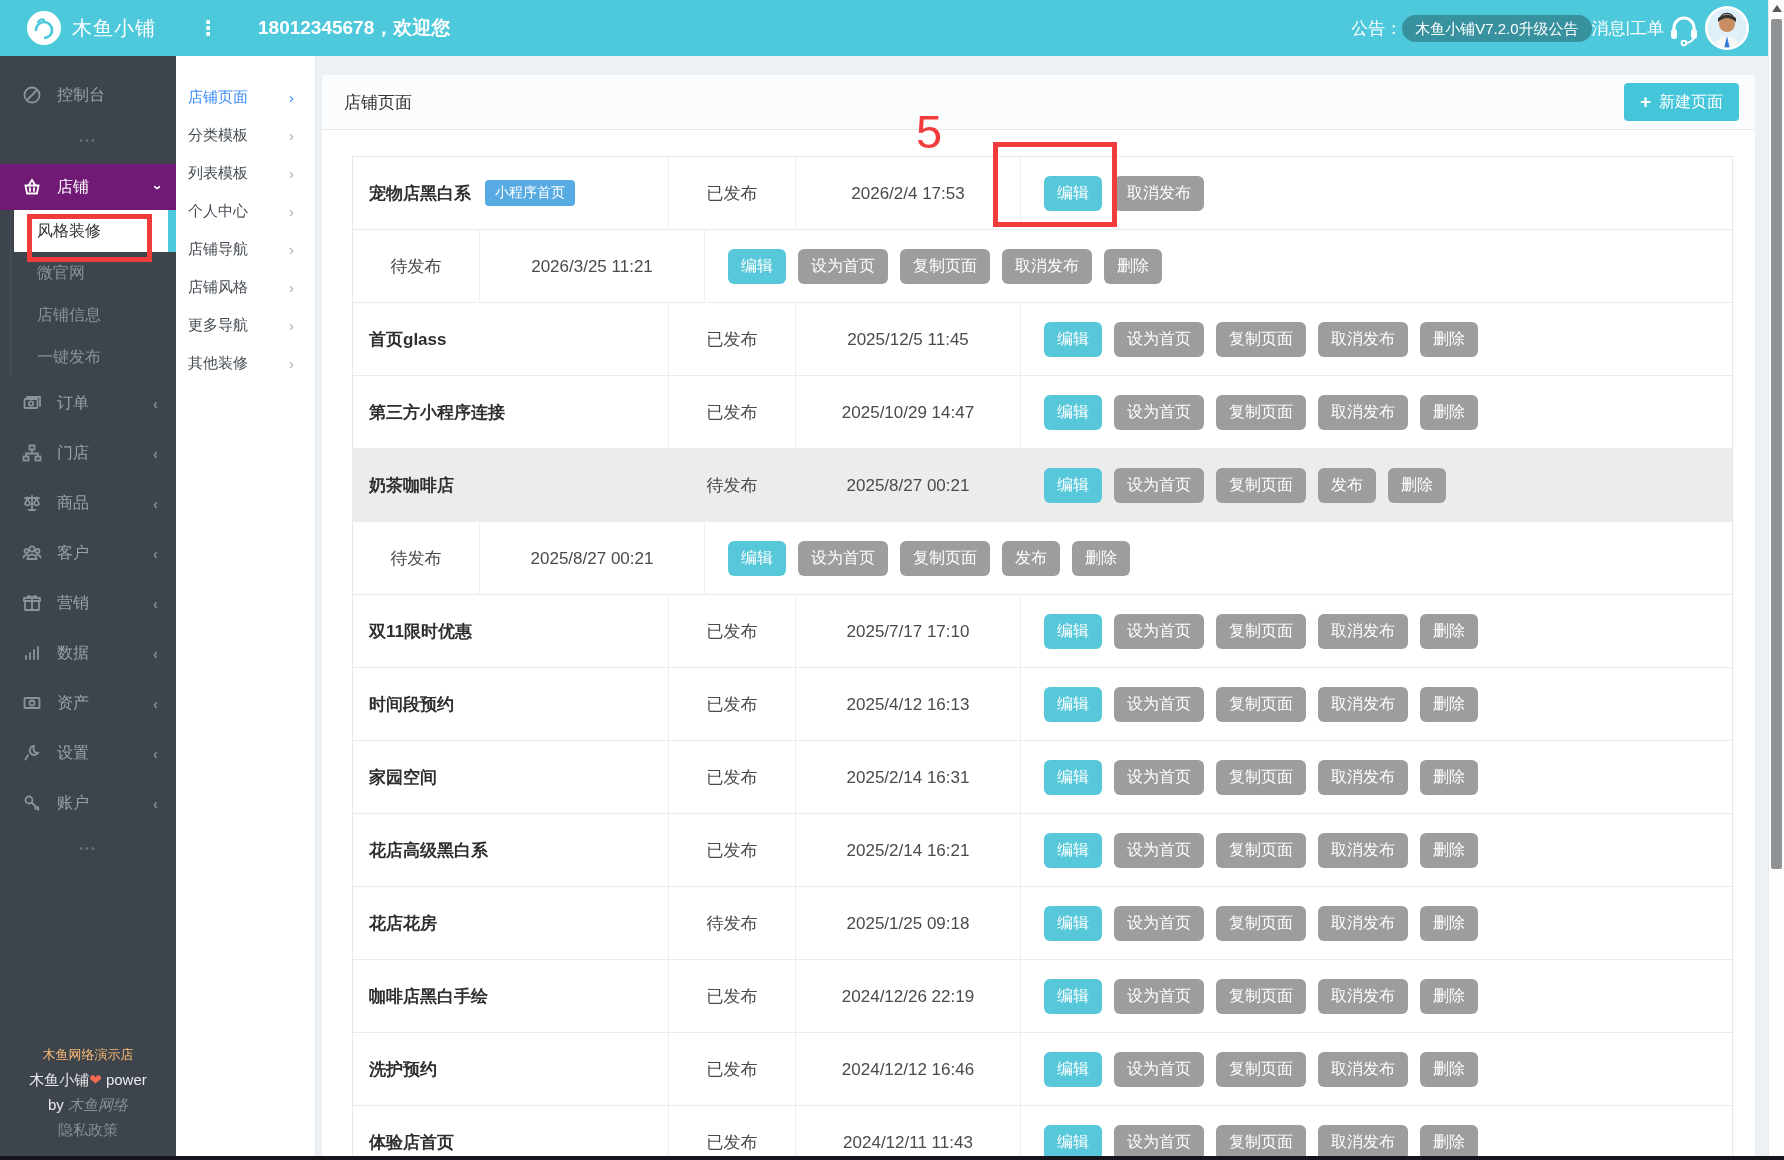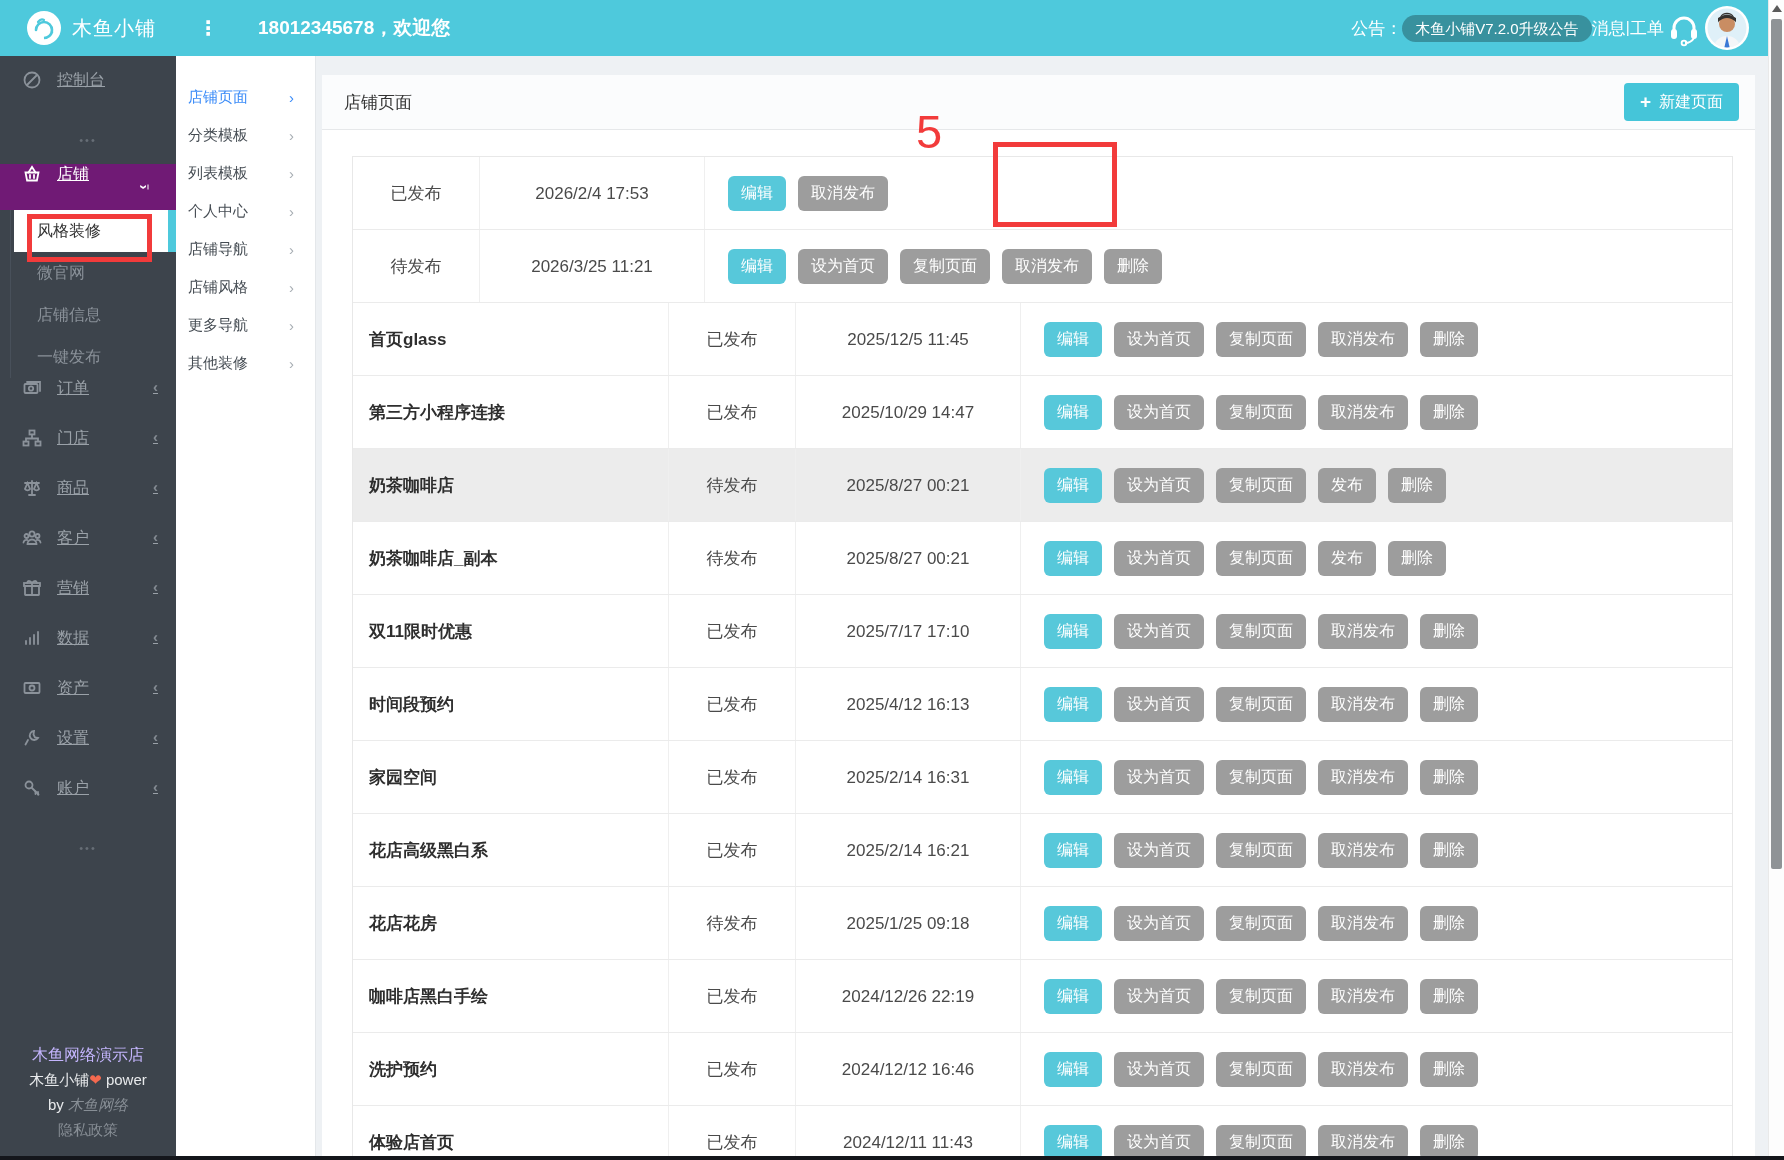--- a/index.html
+++ b/index.html
@@ -18,32 +18,32 @@
   .pill { background:rgba(0,0,0,0.28); border-radius:14px; height:27px; line-height:27px; padding:0 13px; font-size:15px; cursor:pointer; white-space:nowrap; }
   .hlink { cursor:pointer; }
   .hsep { opacity:.9; font-weight:300; }
   .hicon { display:flex; cursor:pointer; }
 
   
   .content { display:flex; flex:1; min-height:0; }
 
   
   .sidebar { width:176px; flex:0 0 176px; background:#3d444c; position:relative; padding-top:14px; color:#9aa1a8; }
-  .nav-item { height:50px; display:flex; padding:0 18px 0 22px; font-size:16px; cursor:pointer;text-decoration:underline; }
+  .nav-item { height:50px; display:flex; align-items:center; padding:0 18px 0 22px; font-size:16px; cursor:pointer; }
   .nav-icon { width:20px; height:20px; margin-right:15px; display:flex; align-items:center; }
   .nav-chev { margin-left:auto; font-size:15px; font-weight:700; color:#848b93; }
   .nav-item.parent { background:#701a75; color:#fff; height:46px; }
   .nav-item.parent .nav-chev { transform:rotate(-90deg); color:#fff; }
   .nav-dots { height:44px; line-height:40px; text-align:center; color:#676e76; font-size:11px; letter-spacing:2px; }
   .nav-sub { position:relative; }
   .nav-sub:before { content:''; position:absolute; left:10px; top:0; bottom:0; width:1px; background:#48505a; }
   .sub-item { height:42px; margin-left:14px; display:flex; align-items:center; padding-left:23px; color:#8a9199; font-size:16px; cursor:pointer; }
   .sub-item.active { background:#fff; color:#333; box-shadow:inset -8px 0 0 #4ec9dc; }
   .side-footer { position:absolute; bottom:18px; left:0; width:176px; text-align:center; font-size:15px; line-height:25px; color:#e8eaec; }
-  .store-link { color:#c4b5fd; font-size:16px; display:block; text-decoration:none; cursor:pointer; }
+  .store-link { color:#fdba74; font-size:13px; display:block; text-decoration:none; cursor:pointer; }
   .heart { color:#f4694f; }
   .graytxt { color:#878e95;font-style:italic; }
   .privacy { color:#878e95; display:block; text-decoration:none; cursor:pointer; }
 
   
   .submenu { width:140px; flex:0 0 140px; background:#fff; border-right:1px solid #e4e7ea; padding-top:22px; }
   .sm-item { height:38px; display:flex; align-items:center; justify-content:space-between; padding:0 21px 0 12px; font-size:15px; color:#454c53; cursor:pointer; }
   .sm-item.active { color:#3a8bf8; }
   .sm-chev { color:#a7adb3; font-size:15px; }
   .sm-item.active .sm-chev { color:#3a8bf8; }
@@ -330,20 +330,24 @@
       <div class="card">
         <div class="card-header">
           <span class="card-title">店铺页面</span>
           <button class="btn-new">
             <span class="plus">+</span>
             <span>新建页面</span>
           </button>
         </div>
         <div class="table" id="table-root">
             <div class="trow">
+    <div class="cell-name">
+      <span class="pname">宠物店黑白系</span>
+      <span class="badge">小程序首页</span>
+    </div>
     <div class="cell-status">已发布</div>
     <div class="cell-date">2026/2/4 17:53</div>
     <div class="cell-actions">
                 <button class="abtn edit">编辑</button>
                 <button class="abtn gray">取消发布</button>
               </div>
   </div>
             <div class="trow">
     <div class="cell-status">待发布</div>
     <div class="cell-date">2026/3/25 11:21</div>
@@ -394,24 +398,20 @@
     <div class="cell-date">2025/8/27 00:21</div>
     <div class="cell-actions">
                 <button class="abtn edit">编辑</button>
                 <button class="abtn gray">设为首页</button>
                 <button class="abtn gray">复制页面</button>
                 <button class="abtn gray">发布</button>
                 <button class="abtn gray">删除</button>
               </div>
   </div>
             <div class="trow">
-    <div class="cell-name">
-      <span class="pname">奶茶咖啡店_副本</span>
-
-    </div>
     <div class="cell-status">待发布</div>
     <div class="cell-date">2025/8/27 00:21</div>
     <div class="cell-actions">
                 <button class="abtn edit">编辑</button>
                 <button class="abtn gray">设为首页</button>
                 <button class="abtn gray">复制页面</button>
                 <button class="abtn gray">发布</button>
                 <button class="abtn gray">删除</button>
               </div>
   </div>

